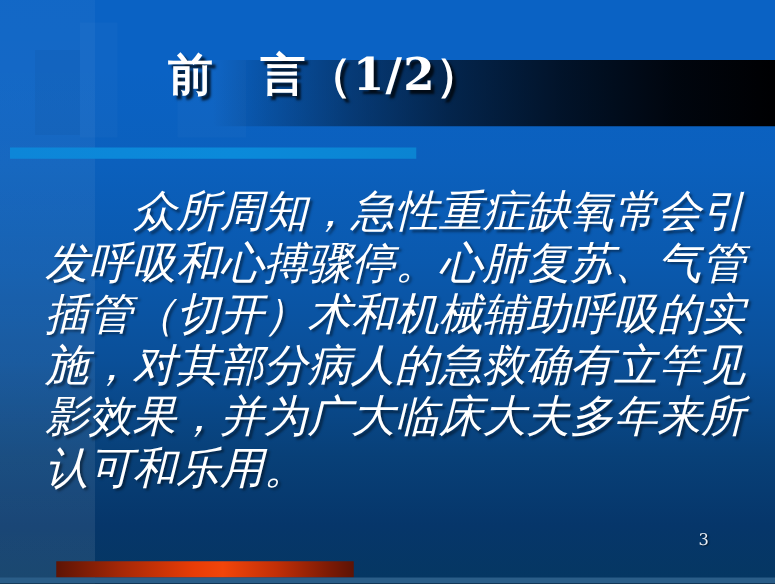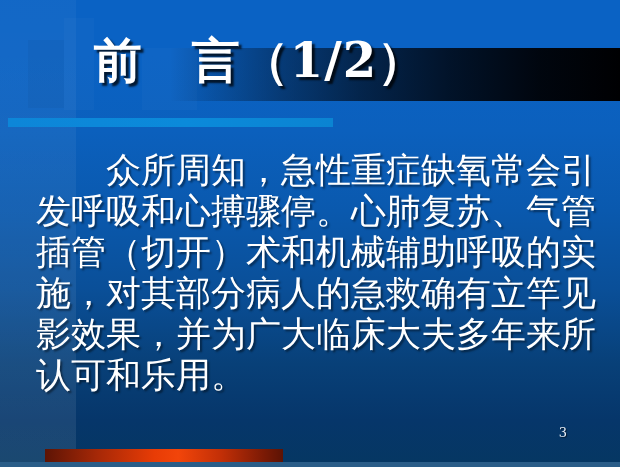--- a/index.html
+++ b/index.html
@@ -76,21 +76,21 @@
                 rgba(0,0,2,1.0) 620px);
   }
 
   #title {
     position: absolute;
     left: 0;
     top: 30px;
     width: 520px;
     text-align: center;
     color: #ffffff;
-    font-size: 48px;
+    font-size: 36px;
     font-weight: bold;
     letter-spacing: 1px;
     line-height: 60px;
     text-shadow: 3px 3px 2px rgba(0,0,0,0.75);
     white-space: pre;
   }
 
   
   #accent-rule {
     position: absolute;
@@ -106,20 +106,21 @@
     left: 36px;
     top: 150px;
     width: 560px;
     color: #ffffff;
     font-size: 35px;
     line-height: 41px;
     letter-spacing: 0px;
     text-shadow: 2px 2px 2px rgba(0,0,0,0.45);
     white-space: pre-wrap;
     word-break: break-all;
+    font-style: italic;
   }
 
   #page-number {
     position: absolute;
     left: 548px;
     top: 425px;
     width: 30px;
     text-align: center;
     color: #e8eef6;
     font-size: 13px;

